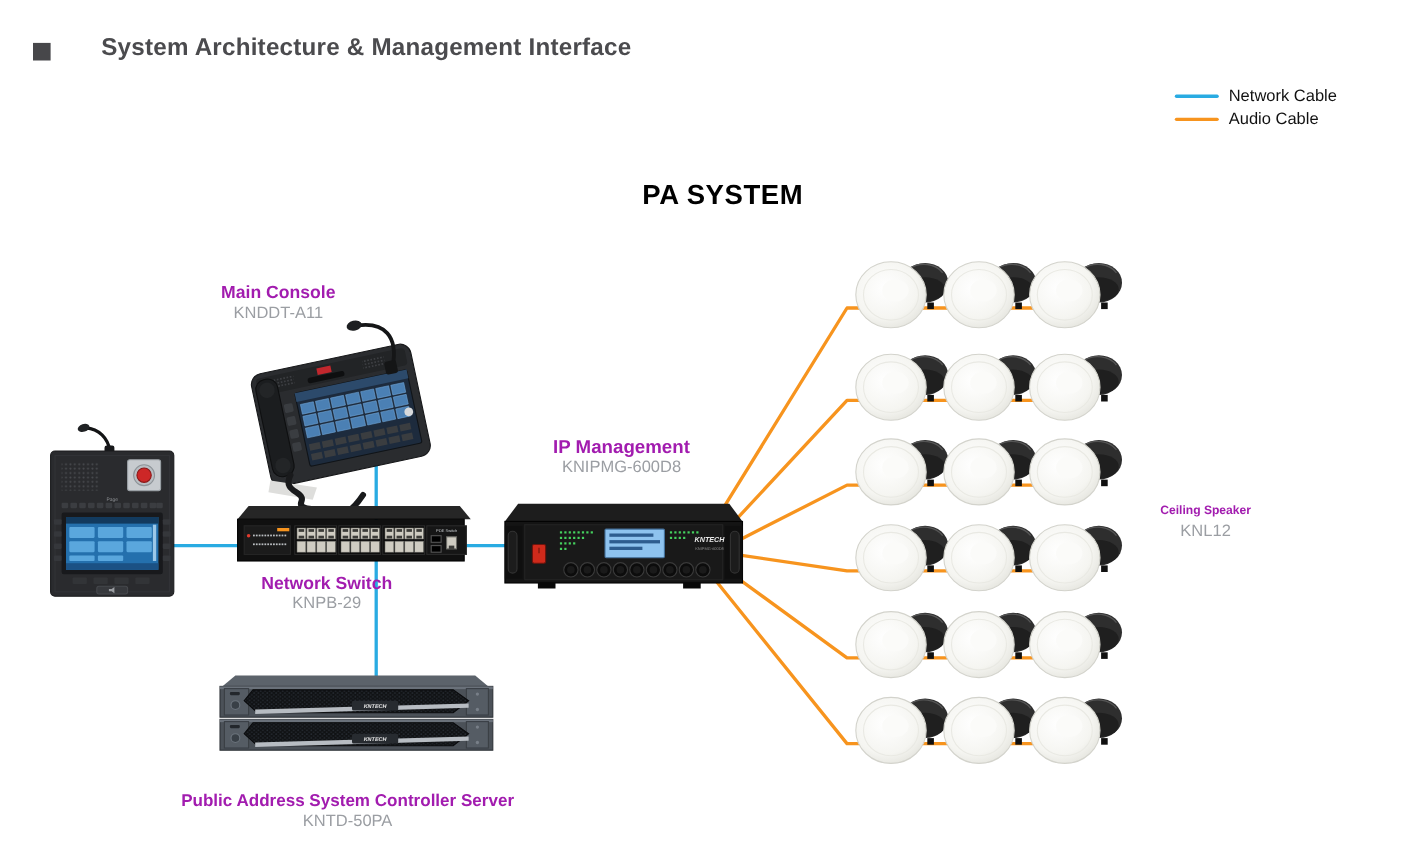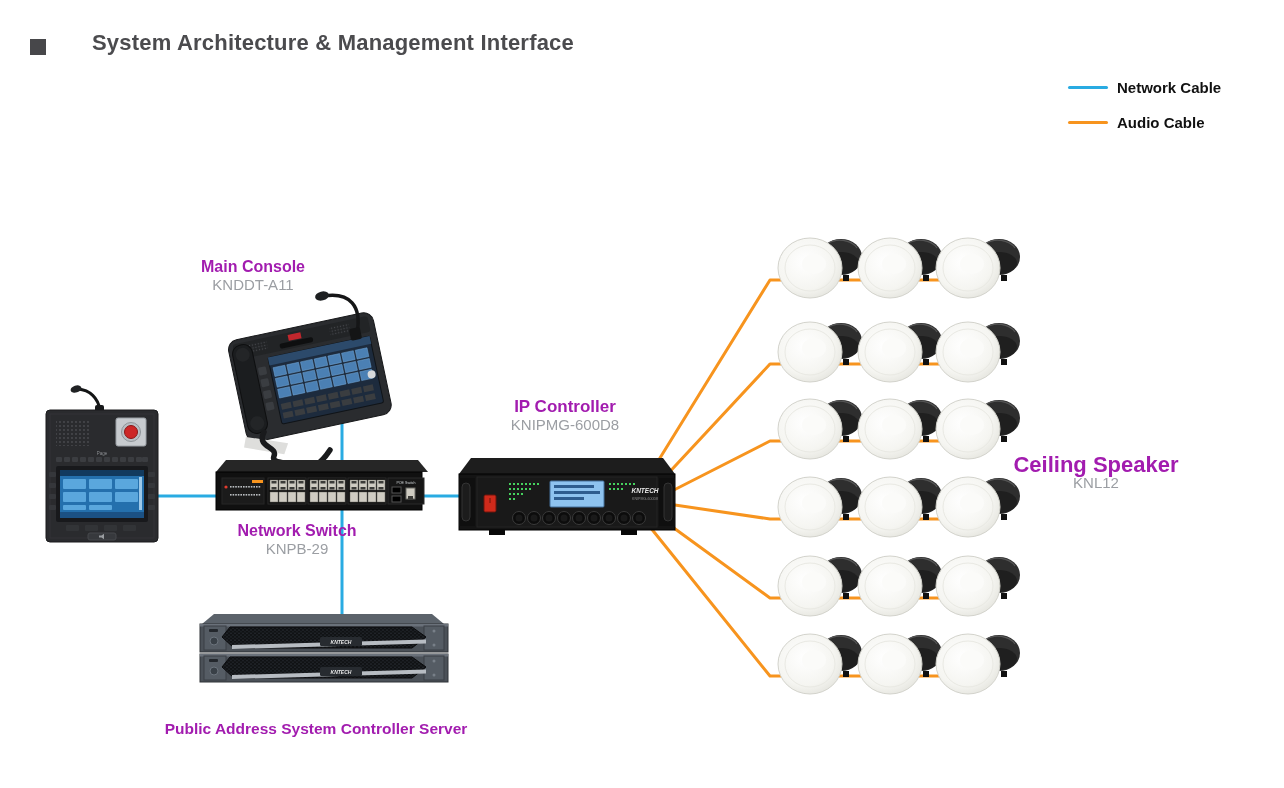--- a/index.html
+++ b/index.html
@@ -5,23 +5,23 @@
   html,body{margin:0;padding:0;background:#ffffff;}
   #page{position:relative;width:1284px;height:788px;background:#ffffff;overflow:hidden;
         font-family:"Liberation Sans",sans-serif;}
   .abs{position:absolute;}
   
   #hdr-bullet{left:30px;top:39px;width:16px;height:16px;background:#47474a;}
   #hdr-title{left:92px;top:30px;font-size:22px;font-weight:700;color:#4b4b4e;letter-spacing:.2px;text-align:right;}
   
   .legend-row{display:flex;align-items:center;gap:9px;}
   #legend-net{left:1068px;top:79px;}
-  #legend-aud{left:1068px;top:114px;}
+  #legend-aud{left:1068px;top:100px;}
   .legend-line{width:40px;height:3px;border-radius:2px;}
-  .legend-label{font-size:15px;font-weight:700;color:#111;white-space:nowrap;text-align:right;}
+  .legend-label{font-size:15px;font-weight:400;color:#111;white-space:nowrap;text-align:right;}
   
   #pa-title{left:657px;top:163px;transform:translateX(-50%);font-size:25px;font-weight:700;
             color:#000;letter-spacing:.5px;white-space:nowrap;}
   
   #cables{left:0;top:0;z-index:1;}
   .device{z-index:2;}
   .spk{position:absolute;z-index:2;width:94px;height:78px;}
   .dev-label{z-index:3;text-align:center;white-space:nowrap;transform:translateX(-50%);}
   .dev-name{font-size:16px;font-weight:700;color:#a21caf;line-height:19px;}
   .dev-model{font-size:15px;color:#9b9ea3;line-height:18px;}
@@ -57,20 +57,21 @@
 
   <div class="abs legend-row" id="legend-net">
     <div class="legend-line" style="background:#29abe2"></div>
     <div class="legend-label">Network Cable</div>
   </div>
   <div class="abs legend-row" id="legend-aud">
     <div class="legend-line" style="background:#f7941e"></div>
     <div class="legend-label">Audio Cable</div>
   </div>
 
+  <div class="abs" id="pa-title">PA SYSTEM</div>
 
   <svg class="abs" id="cables" width="1284" height="788">
       <line x1="342" y1="398" x2="342" y2="492" stroke="#29abe2" stroke-width="3"></line>
       <line x1="150" y1="496" x2="222" y2="496" stroke="#29abe2" stroke-width="3"></line>
       <line x1="420" y1="496" x2="472" y2="496" stroke="#29abe2" stroke-width="3"></line>
       <line x1="342" y1="505" x2="342" y2="628" stroke="#29abe2" stroke-width="3"></line>
       <polyline points="655,466 770,280 950,280" fill="none" stroke="#f7941e" stroke-width="3" stroke-linejoin="round"></polyline>
       <polyline points="663,479 770,364 950,364" fill="none" stroke="#f7941e" stroke-width="3" stroke-linejoin="round"></polyline>
       <polyline points="670,492 770,441 950,441" fill="none" stroke="#f7941e" stroke-width="3" stroke-linejoin="round"></polyline>
       <polyline points="668,504 770,519 950,519" fill="none" stroke="#f7941e" stroke-width="3" stroke-linejoin="round"></polyline>
@@ -604,24 +605,25 @@
 
   <div class="abs dev-label" style="left:253px;top:257px">
     <div class="dev-name">Main Console</div>
     <div class="dev-model">KNDDT-A11</div>
   </div>
   <div class="abs dev-label" style="left:297px;top:521px">
     <div class="dev-name">Network Switch</div>
     <div class="dev-model">KNPB-29</div>
   </div>
   <div class="abs dev-label" style="left:565px;top:397px">
-    <div class="dev-name" style="font-size:17px">IP Controller</div>
+    <div class="dev-name" style="font-size:17px">IP Management</div>
     <div class="dev-model">KNIPMG-600D8</div>
   </div>
   <div class="abs dev-label" style="left:316px;top:719px">
     <div class="dev-name" style="font-size:15.5px">Public Address System Controller Server</div>
+    <div class="dev-model">KNTD-50PA</div>
   </div>
   <div class="abs dev-label" style="left:1096px;top:455px">
-    <div class="dev-name" style="font-size:22px">Ceiling Speaker</div>
+    <div class="dev-name" style="font-size:11px">Ceiling Speaker</div>
     <div class="dev-model">KNL12</div>
   </div>
 
 </div>
 
 </body></html>

